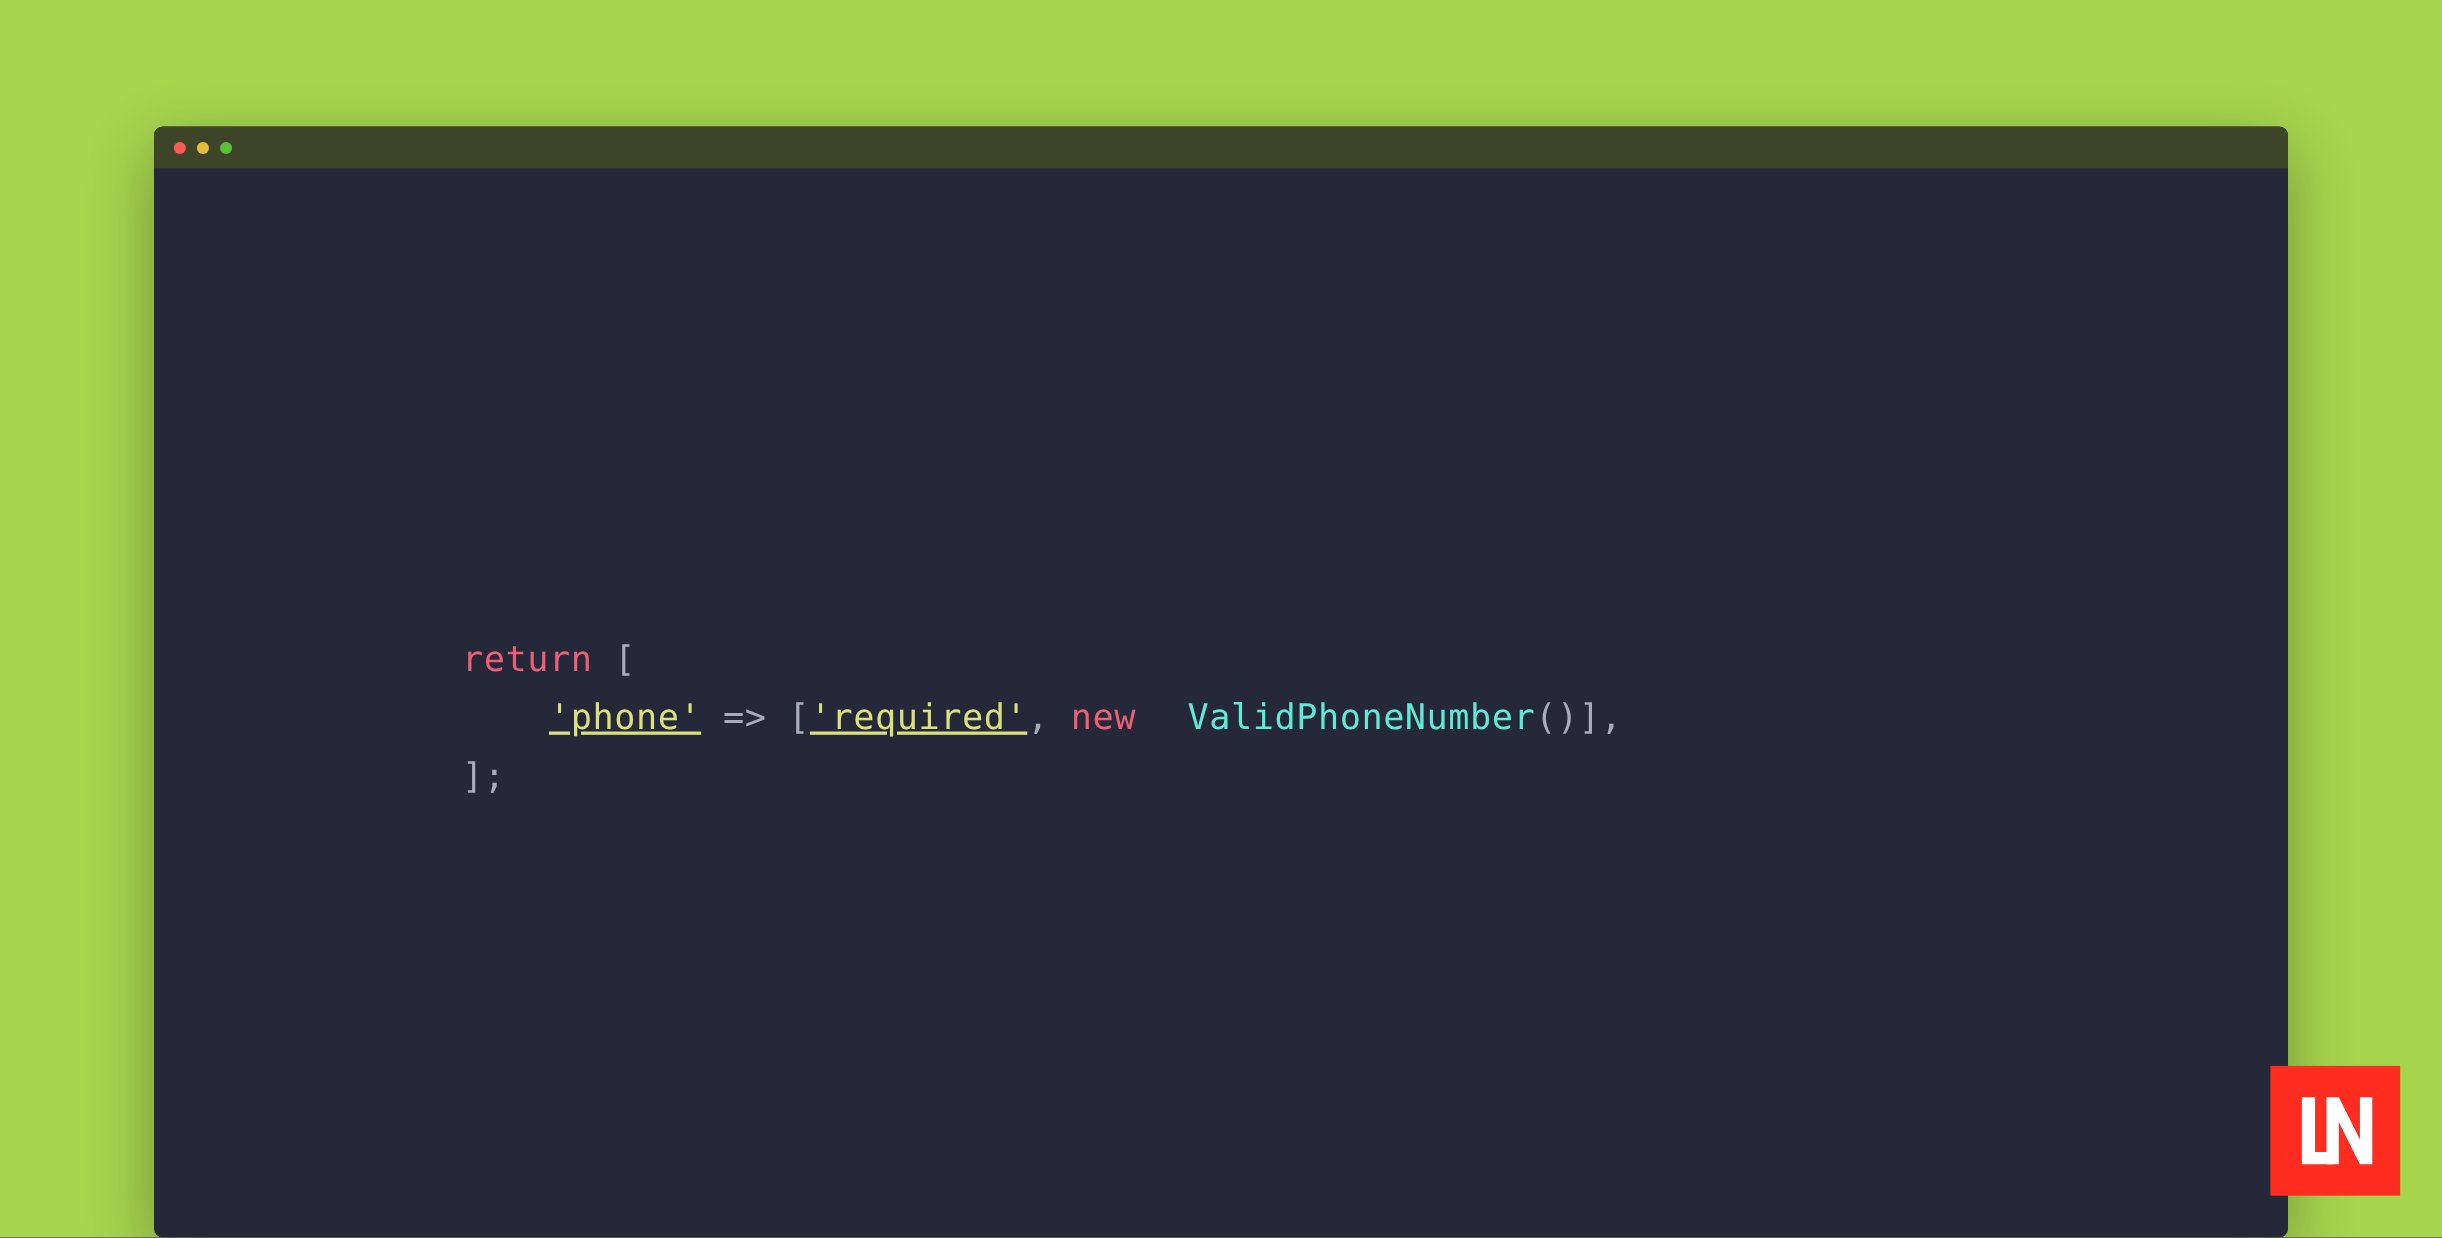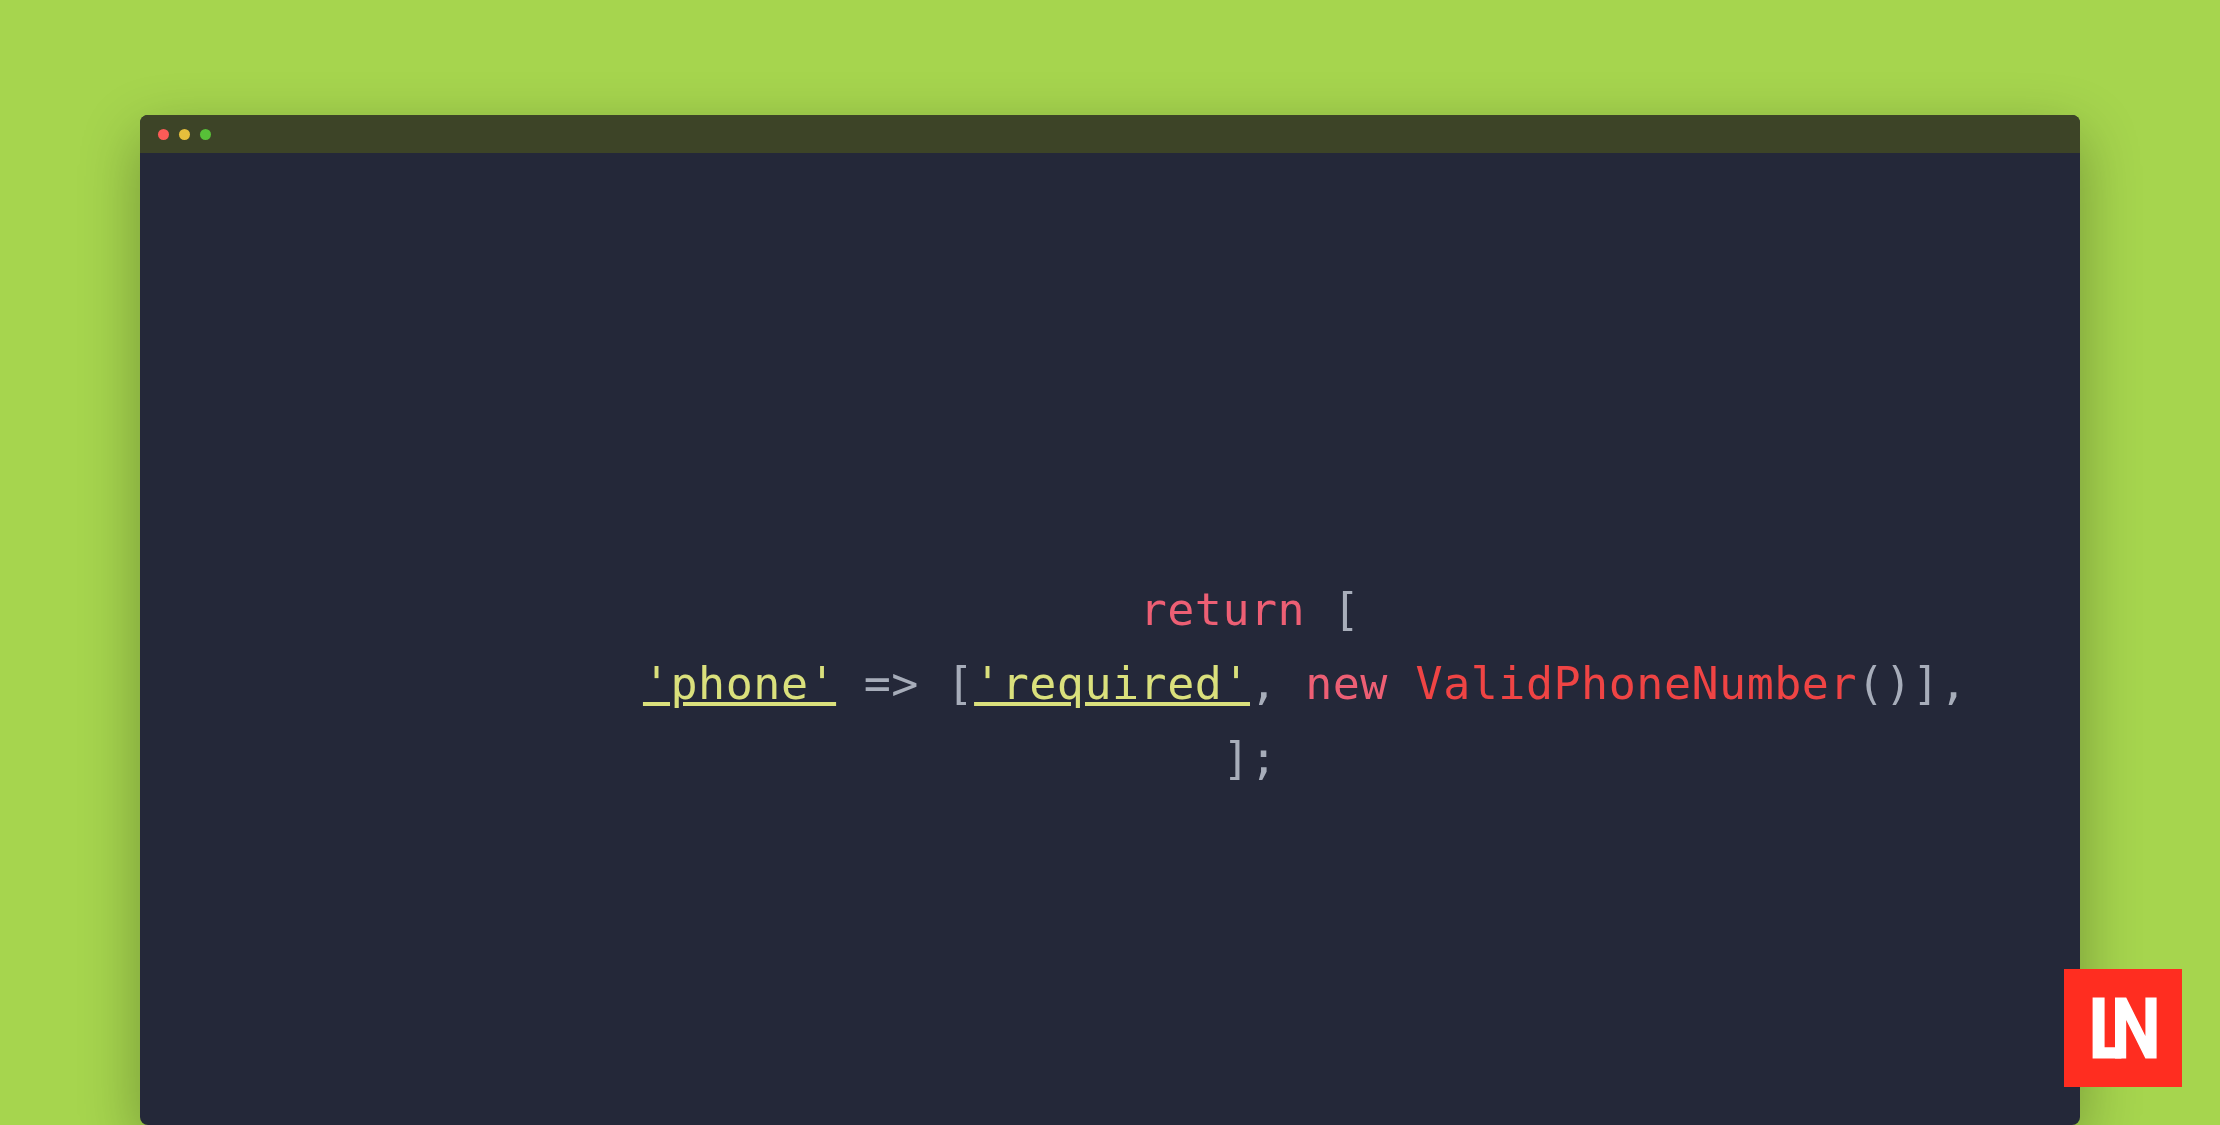--- a/index.html
+++ b/index.html
@@ -54,24 +54,23 @@
       background-color: #e5bf3c;
     }
     
     .traffic-light.green {
       background-color: #57c038;
     }
     
     .code-area {
       padding-top: 420px;
       padding-left: 280px;
-      font-size: 45px;
+      font-size: 32px;
       line-height: 1.65;
       letter-spacing: 0.5px;
-      text-align: center;
     }
     
     .code-line {
       white-space: pre;
     }
     
     .tok-keyword {
       color: #ed5f74;
     }
     
@@ -82,21 +81,22 @@
     .tok-string {
       color: #dae07c;
       text-decoration: underline;
     }
     
     .tok-arrow {
       color: #a7adba;
     }
     
     .tok-classname {
-      color: #ef4444;
+      color: #5eead4;
+      margin-left: 27px;
     }
     
     .tok-space {
       color: #a7adba;
     }
     
     .logo-badge {
       position: absolute;
       bottom: 38px;
       right: 38px;

